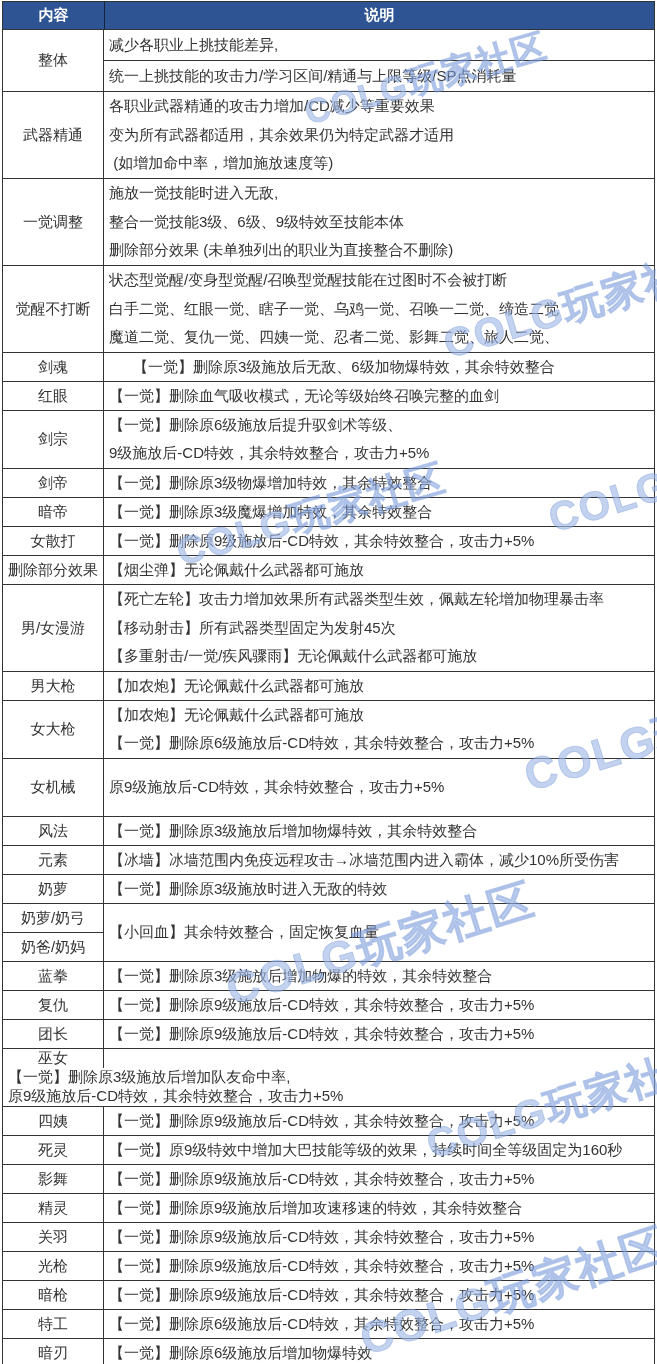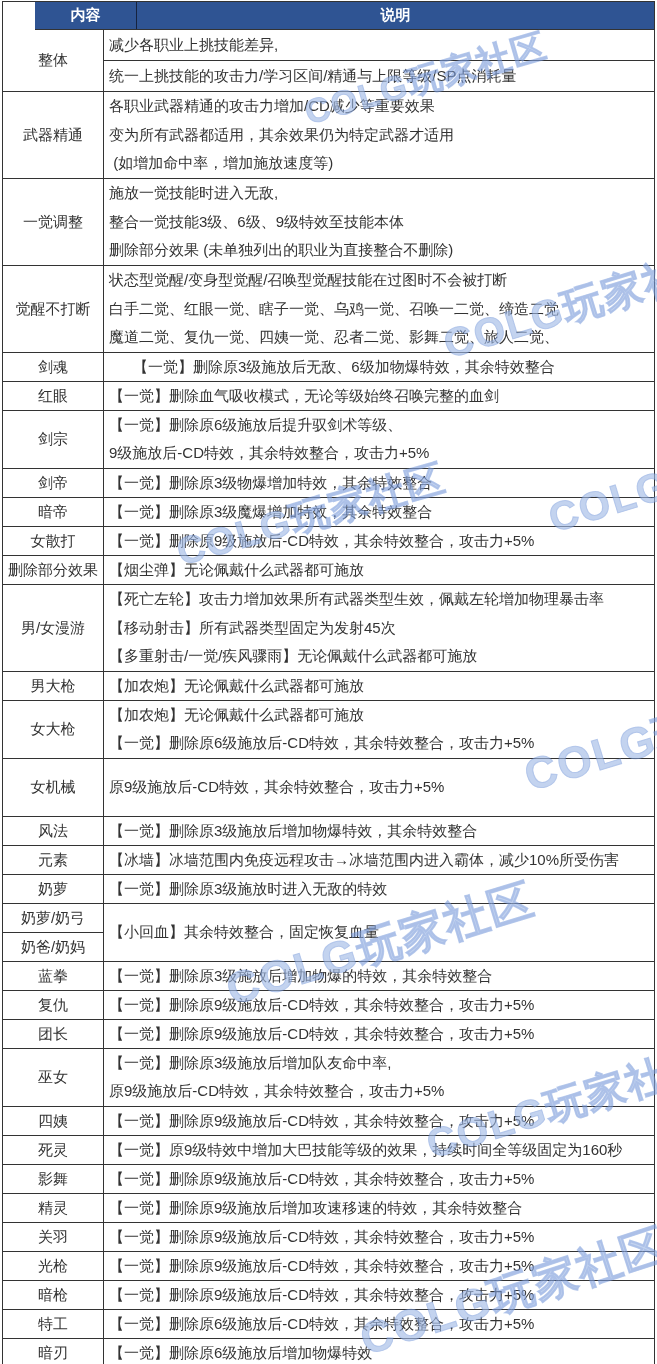--- a/index.html
+++ b/index.html
@@ -24,21 +24,20 @@
     border:1px solid var(--border);
     box-sizing:content-box;
     background:transparent;
   }
   .hrow{
     height:28px;display:flex;
     background:var(--hbg);color:var(--htext);
     font-weight:bold;
     border-bottom:1px solid var(--border);
     box-sizing:border-box;
-    margin-left:32px;
   }
   .hcell-1{width:101px;border-right:1px solid #16233f;display:flex;align-items:center;justify-content:center;}
   .hcell-2{flex:1;display:flex;align-items:center;justify-content:center;}
   .row{display:flex;border-bottom:1px solid var(--border);box-sizing:border-box;}
   .row:last-child{border-bottom:none;}
   .cell-left{
     width:101px;border-right:1px solid var(--border);
     display:flex;flex-direction:column;box-sizing:border-box;
   }
   .job{flex:1;display:flex;align-items:center;justify-content:center;text-align:center;}
@@ -253,21 +252,21 @@
           </div>
         </div>
         <div class="row" style="height: 29px;">
           <div class="cell-left">
             <div class="job">团长</div>
           </div>
           <div class="cell-right">
             <div class="dline">【一觉】删除原9级施放后-CD特效，其余特效整合，攻击力+5%</div>
           </div>
         </div>
-        <div class="row" style="height: 58px;">
+        <div class="row" style="height: 58px; flex-direction: column;">
           <div class="cell-left">
             <div class="job">巫女</div>
           </div>
           <div class="cell-right">
             <div class="dline">【一觉】删除原3级施放后增加队友命中率,</div>
             <div class="dline">原9级施放后-CD特效，其余特效整合，攻击力+5%</div>
           </div>
         </div>
         <div class="row" style="height: 29px;">
           <div class="cell-left">

